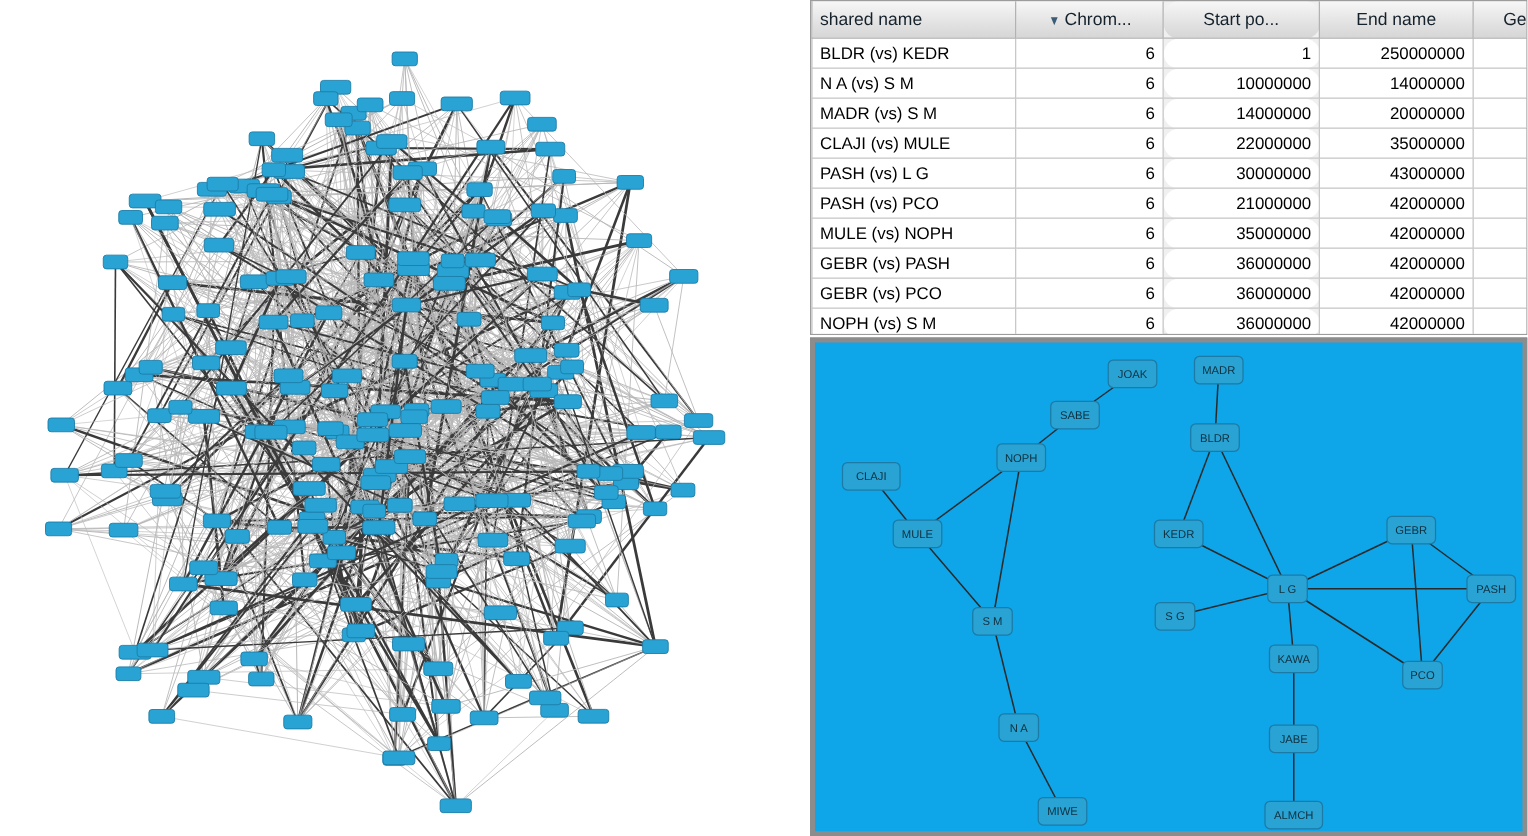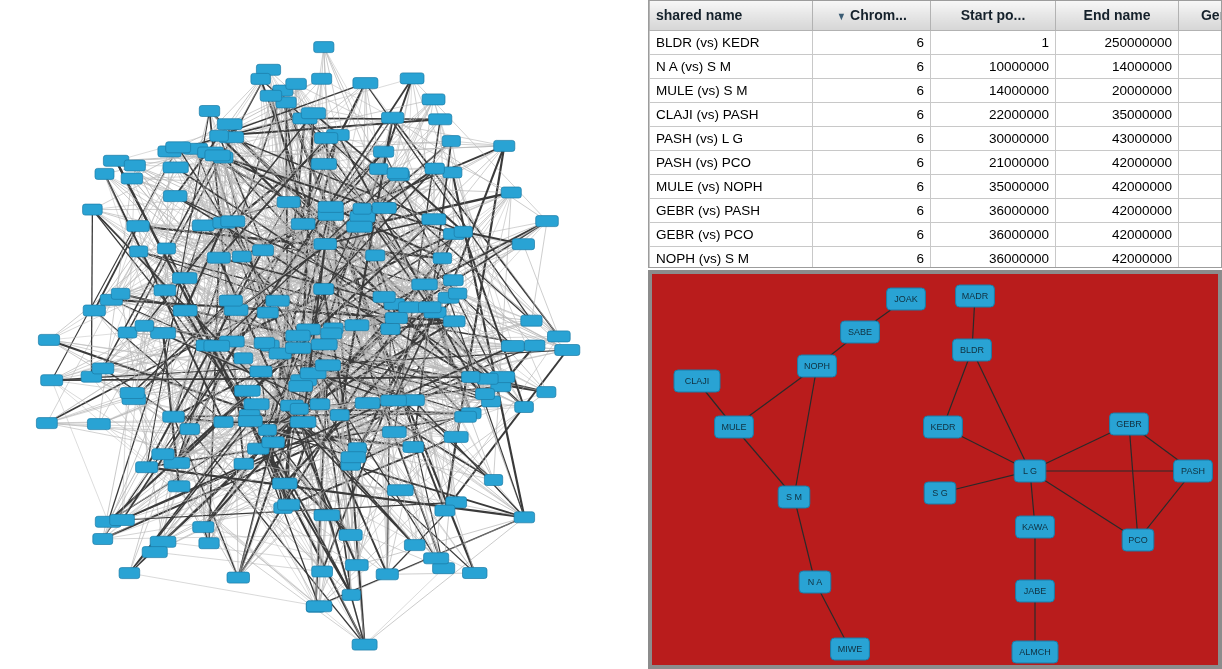--- a/index.html
+++ b/index.html
@@ -43,61 +43,61 @@
     border-collapse: collapse;
     width: 100%;
     font-size: 13px;
     table-layout: fixed;
   }
   #table-panel thead th {
     background: linear-gradient(to bottom, #f7f7f7 0%, #e4e4e4 55%, #d6d6d6 100%);
     border: 1px solid #b2b2b2;
     border-top: none;
     color: #15212b;
-    font-weight: bold;
+    font-weight: normal;
     font-size: 14px;
     padding: 4px 6px 5px 6px;
     text-align: center;
     white-space: nowrap;
     overflow: hidden;
     height: 20px;
   }
   #table-panel tbody td {
     border: 1px solid #c8c8c8;
     border-top: none;
     background: #ffffff;
     padding: 2px 6px 3px 6px;
     font-size: 13.5px;
     color: #000;
     white-space: nowrap;
     overflow: hidden;
     height: 18px;
   }
   .col-name  { width: 150px; text-align: left !important; }
   .col-chrom { width: 105px; }
-  .col-start { width: 112px; }
+  .col-start { width: 112px; border-radius: 12px; }
   .col-end   { width: 110px; }
   .col-gen   { width: 95px; }
   td.num { text-align: right; }
   .filter-glyph {
     display: inline-block;
     color: #3b5c74;
     font-size: 11px;
     margin-right: 3px;
     transform: scaleX(0.85);
   }
 
   
   #network-small {
     position: absolute;
     left: 648px;
     top: 270px;
     width: 574px;
     height: 399px;
-    background: #b91c1c;
+    background: #0ea5e9;
     border: 4px solid #8c8c8c;
     box-sizing: border-box;
     overflow: hidden;
   }
   #network-small svg { display: block; }
 
   .node-rect {
     fill: #29a3d4;
     stroke: #1b7ba6;
     stroke-width: 1;
@@ -1480,28 +1480,28 @@
           <td class="col-gen num">192.0</td>
         </tr>
         <tr>
           <td class="col-name">N A (vs) S M</td>
           <td class="col-chrom num">6</td>
           <td class="col-start num">10000000</td>
           <td class="col-end num">14000000</td>
           <td class="col-gen num">6.6</td>
         </tr>
         <tr>
-          <td class="col-name">MULE (vs) S M</td>
+          <td class="col-name">MADR (vs) S M</td>
           <td class="col-chrom num">6</td>
           <td class="col-start num">14000000</td>
           <td class="col-end num">20000000</td>
           <td class="col-gen num">7.5</td>
         </tr>
         <tr>
-          <td class="col-name">CLAJI (vs) PASH</td>
+          <td class="col-name">CLAJI (vs) MULE</td>
           <td class="col-chrom num">6</td>
           <td class="col-start num">22000000</td>
           <td class="col-end num">35000000</td>
           <td class="col-gen num">5.9</td>
         </tr>
         <tr>
           <td class="col-name">PASH (vs) L G</td>
           <td class="col-chrom num">6</td>
           <td class="col-start num">30000000</td>
           <td class="col-end num">43000000</td>

